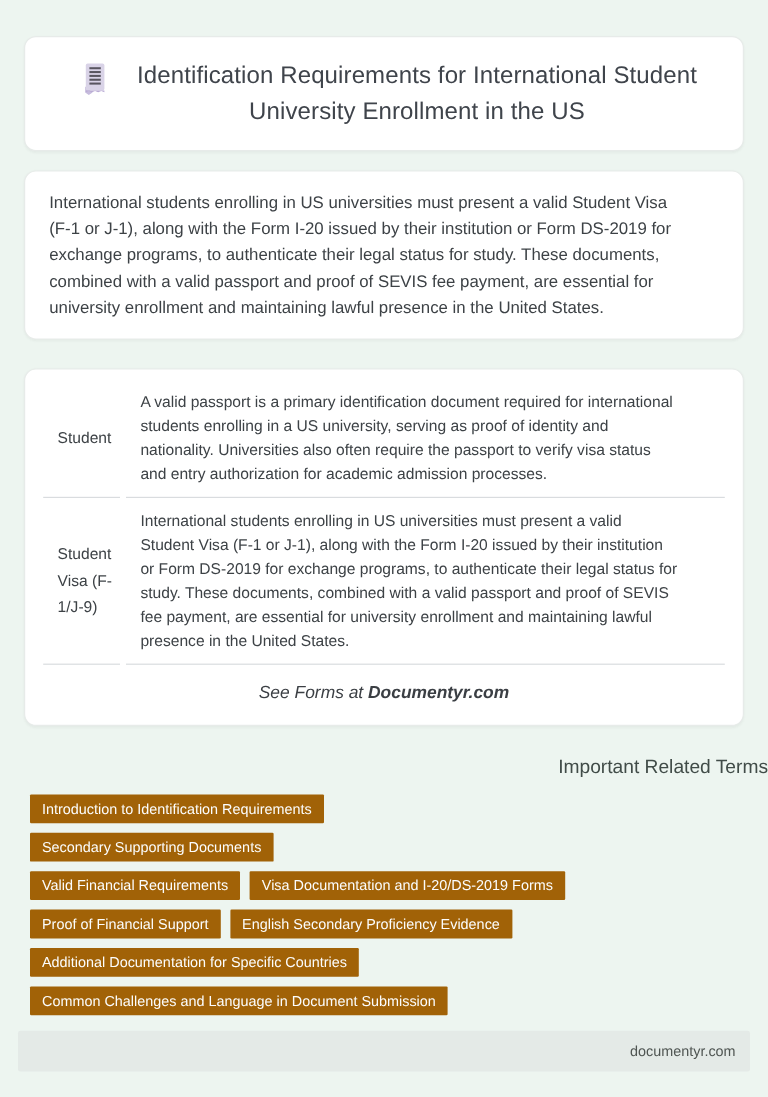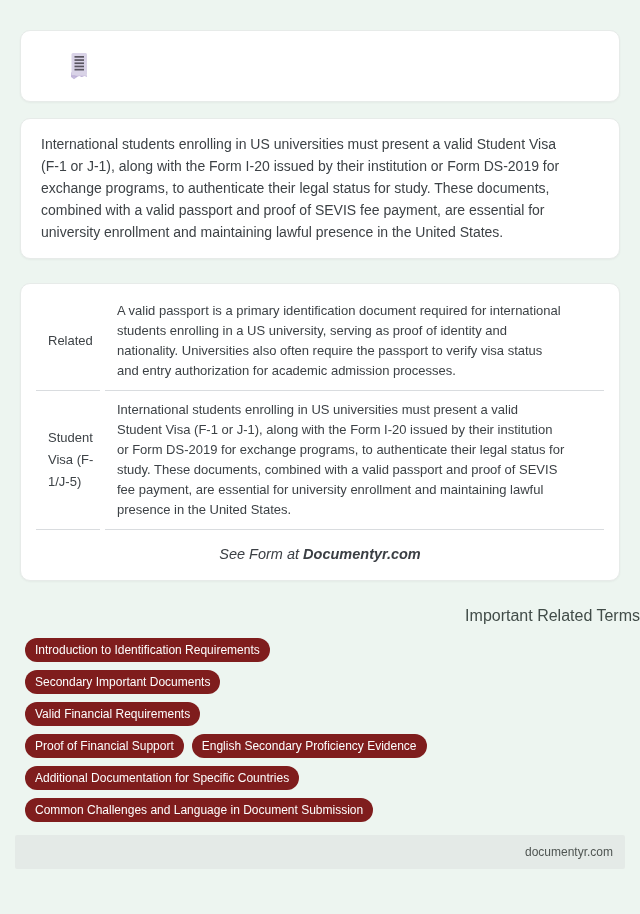--- a/index.html
+++ b/index.html
@@ -88,26 +88,26 @@
     color: #414c48;
   }
   .tags { padding: 0 25px; }
   .tag-row {
     display: flex;
     gap: 8px;
     margin-bottom: 8px;
   }
   .tag {
     display: inline-block;
-    background: #7f1d1d;
+    background: #a16207;
     color: #fcfdfd;
     font-size: 12px;
     line-height: 12px;
     padding: 6px 10px;
-    border-radius: 12px;
+    border-radius: 1px;
     white-space: nowrap;
     cursor: pointer;
   }
   
   .footer-bar {
     margin: 13px 15px 0;
     height: 34px;
     background: #e4eae7;
     border-radius: 2px;
     display: flex;
@@ -127,53 +127,55 @@
       <path d="M4 25 L4 20 L7.2 22.6 L10.2 25 L7 27.2 Z" fill="#c6bbdd"></path>
       <rect x="4.5" y="1" width="15.5" height="22.5" rx="1.5" fill="#d9d3e7"></rect>
       <rect x="7.5" y="4" width="9.5" height="1.7" fill="#595560"></rect>
       <rect x="7.5" y="7.2" width="9.5" height="1.7" fill="#595560"></rect>
       <rect x="7.5" y="10.4" width="9.5" height="1.7" fill="#595560"></rect>
       <rect x="7.5" y="13.6" width="9.5" height="1.7" fill="#595560"></rect>
       <rect x="7.5" y="16.8" width="9.5" height="1.7" fill="#595560"></rect>
       <path d="M4.5 23.5 L20 23.5 L20 24.8 L17.4 23.9 L14.8 24.9 L12.2 23.9 L9.6 24.9 L7 23.9 L4.5 24.8 Z" fill="#b9abd4"></path>
     </svg>
   </span>
+  <h1 class="page-title">Identification Requirements for International Student University Enrollment in the US</h1>
 </div>
 
 <div class="card intro-card">
   <p class="intro-text">International students enrolling in US universities must present a valid Student Visa (F-1 or J-1), along with the Form I-20 issued by their institution or Form DS-2019 for exchange programs, to authenticate their legal status for study. These documents, combined with a valid passport and proof of SEVIS fee payment, are essential for university enrollment and maintaining lawful presence in the United States.</p>
 </div>
 
 <div class="card table-card">
   <table class="def-table">
     <tbody>
       <tr>
-        <td class="term-cell">Related</td>
+        <td class="term-cell">Student</td>
         <td class="def-cell">A valid passport is a primary identification document required for international students enrolling in a US university, serving as proof of identity and nationality. Universities also often require the passport to verify visa status and entry authorization for academic admission processes.</td>
       </tr>
       <tr>
-        <td class="term-cell">Student Visa (F-1/J-5)</td>
+        <td class="term-cell">Student Visa (F-1/J-9)</td>
         <td class="def-cell">International students enrolling in US universities must present a valid Student Visa (F-1 or J-1), along with the Form I-20 issued by their institution or Form DS-2019 for exchange programs, to authenticate their legal status for study. These documents, combined with a valid passport and proof of SEVIS fee payment, are essential for university enrollment and maintaining lawful presence in the United States.</td>
       </tr>
     </tbody>
   </table>
-  <p class="see-more"><span>See Form at </span><span class="site">Documentyr.com</span></p>
+  <p class="see-more"><span>See Forms at </span><span class="site">Documentyr.com</span></p>
 </div>
 
 <h2 class="related-heading">Important Related Terms</h2>
 
 <div class="tags">
   <div class="tag-row">
     <span class="tag">Introduction to Identification Requirements</span>
   </div>
   <div class="tag-row">
-    <span class="tag">Secondary Important Documents</span>
+    <span class="tag">Secondary Supporting Documents</span>
   </div>
   <div class="tag-row">
     <span class="tag">Valid Financial Requirements</span>
+    <span class="tag">Visa Documentation and I-20/DS-2019 Forms</span>
   </div>
   <div class="tag-row">
     <span class="tag">Proof of Financial Support</span>
     <span class="tag">English Secondary Proficiency Evidence</span>
   </div>
   <div class="tag-row">
     <span class="tag">Additional Documentation for Specific Countries</span>
   </div>
   <div class="tag-row">
     <span class="tag">Common Challenges and Language in Document Submission</span>

